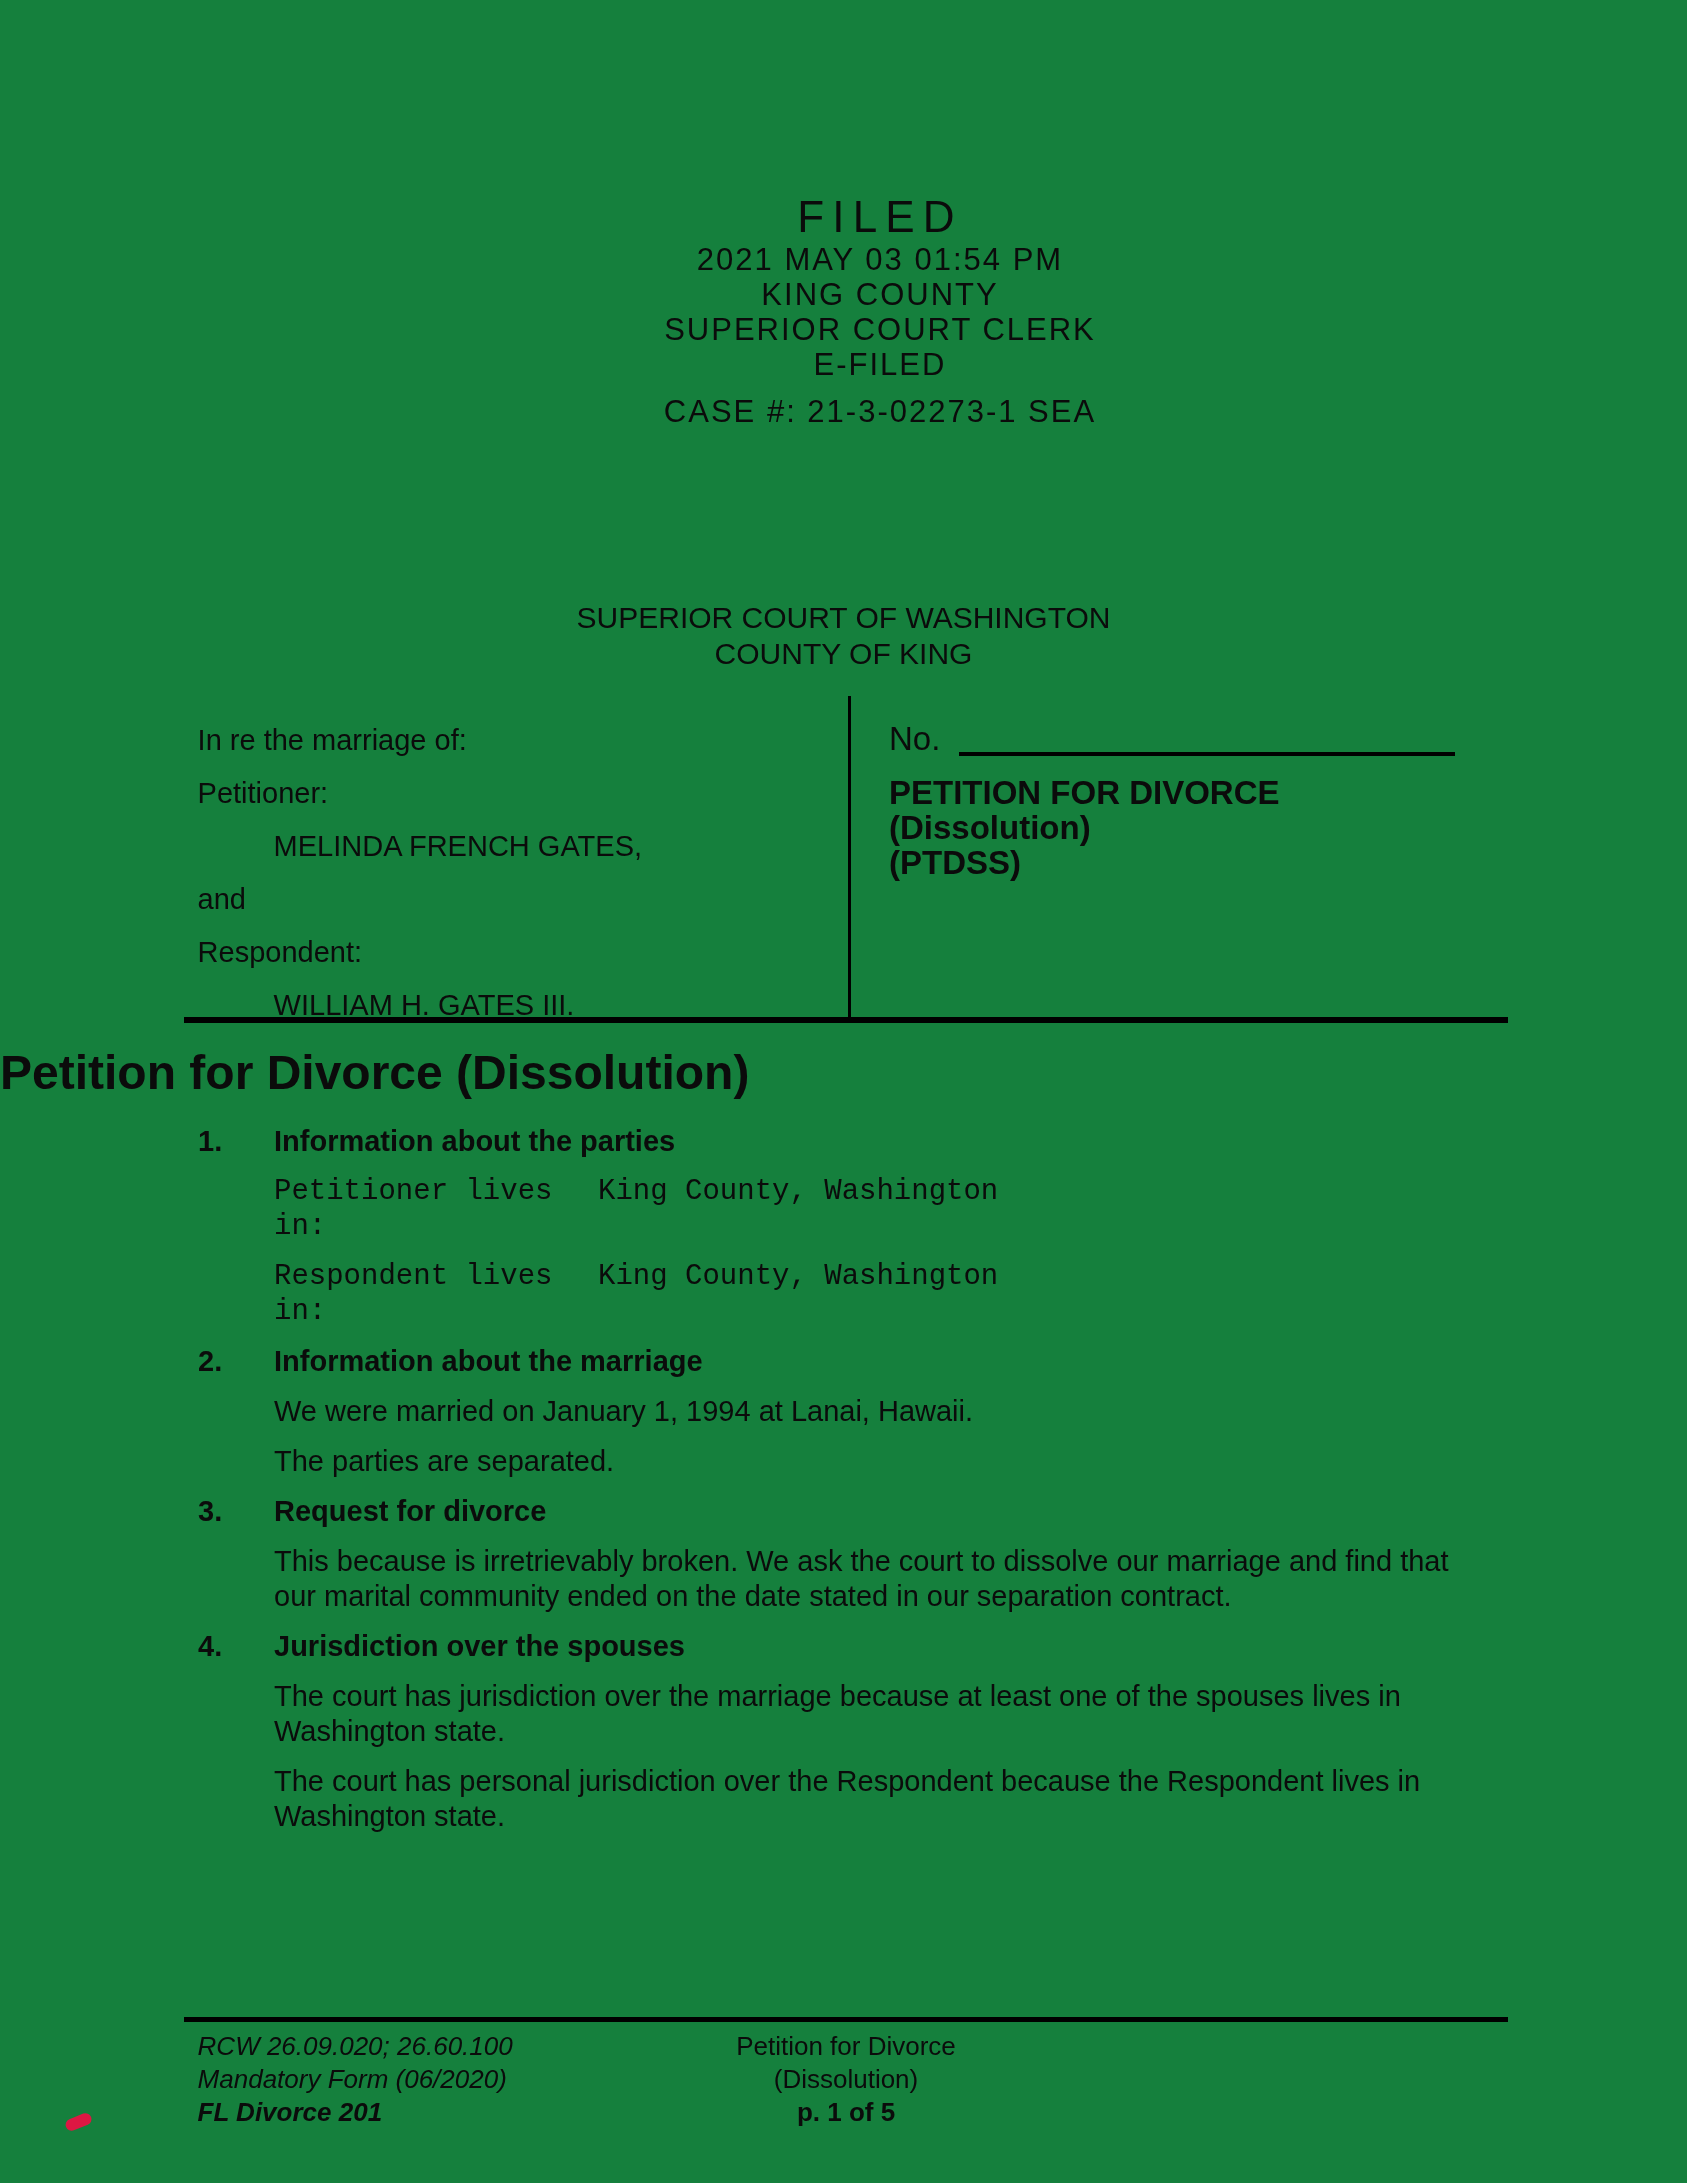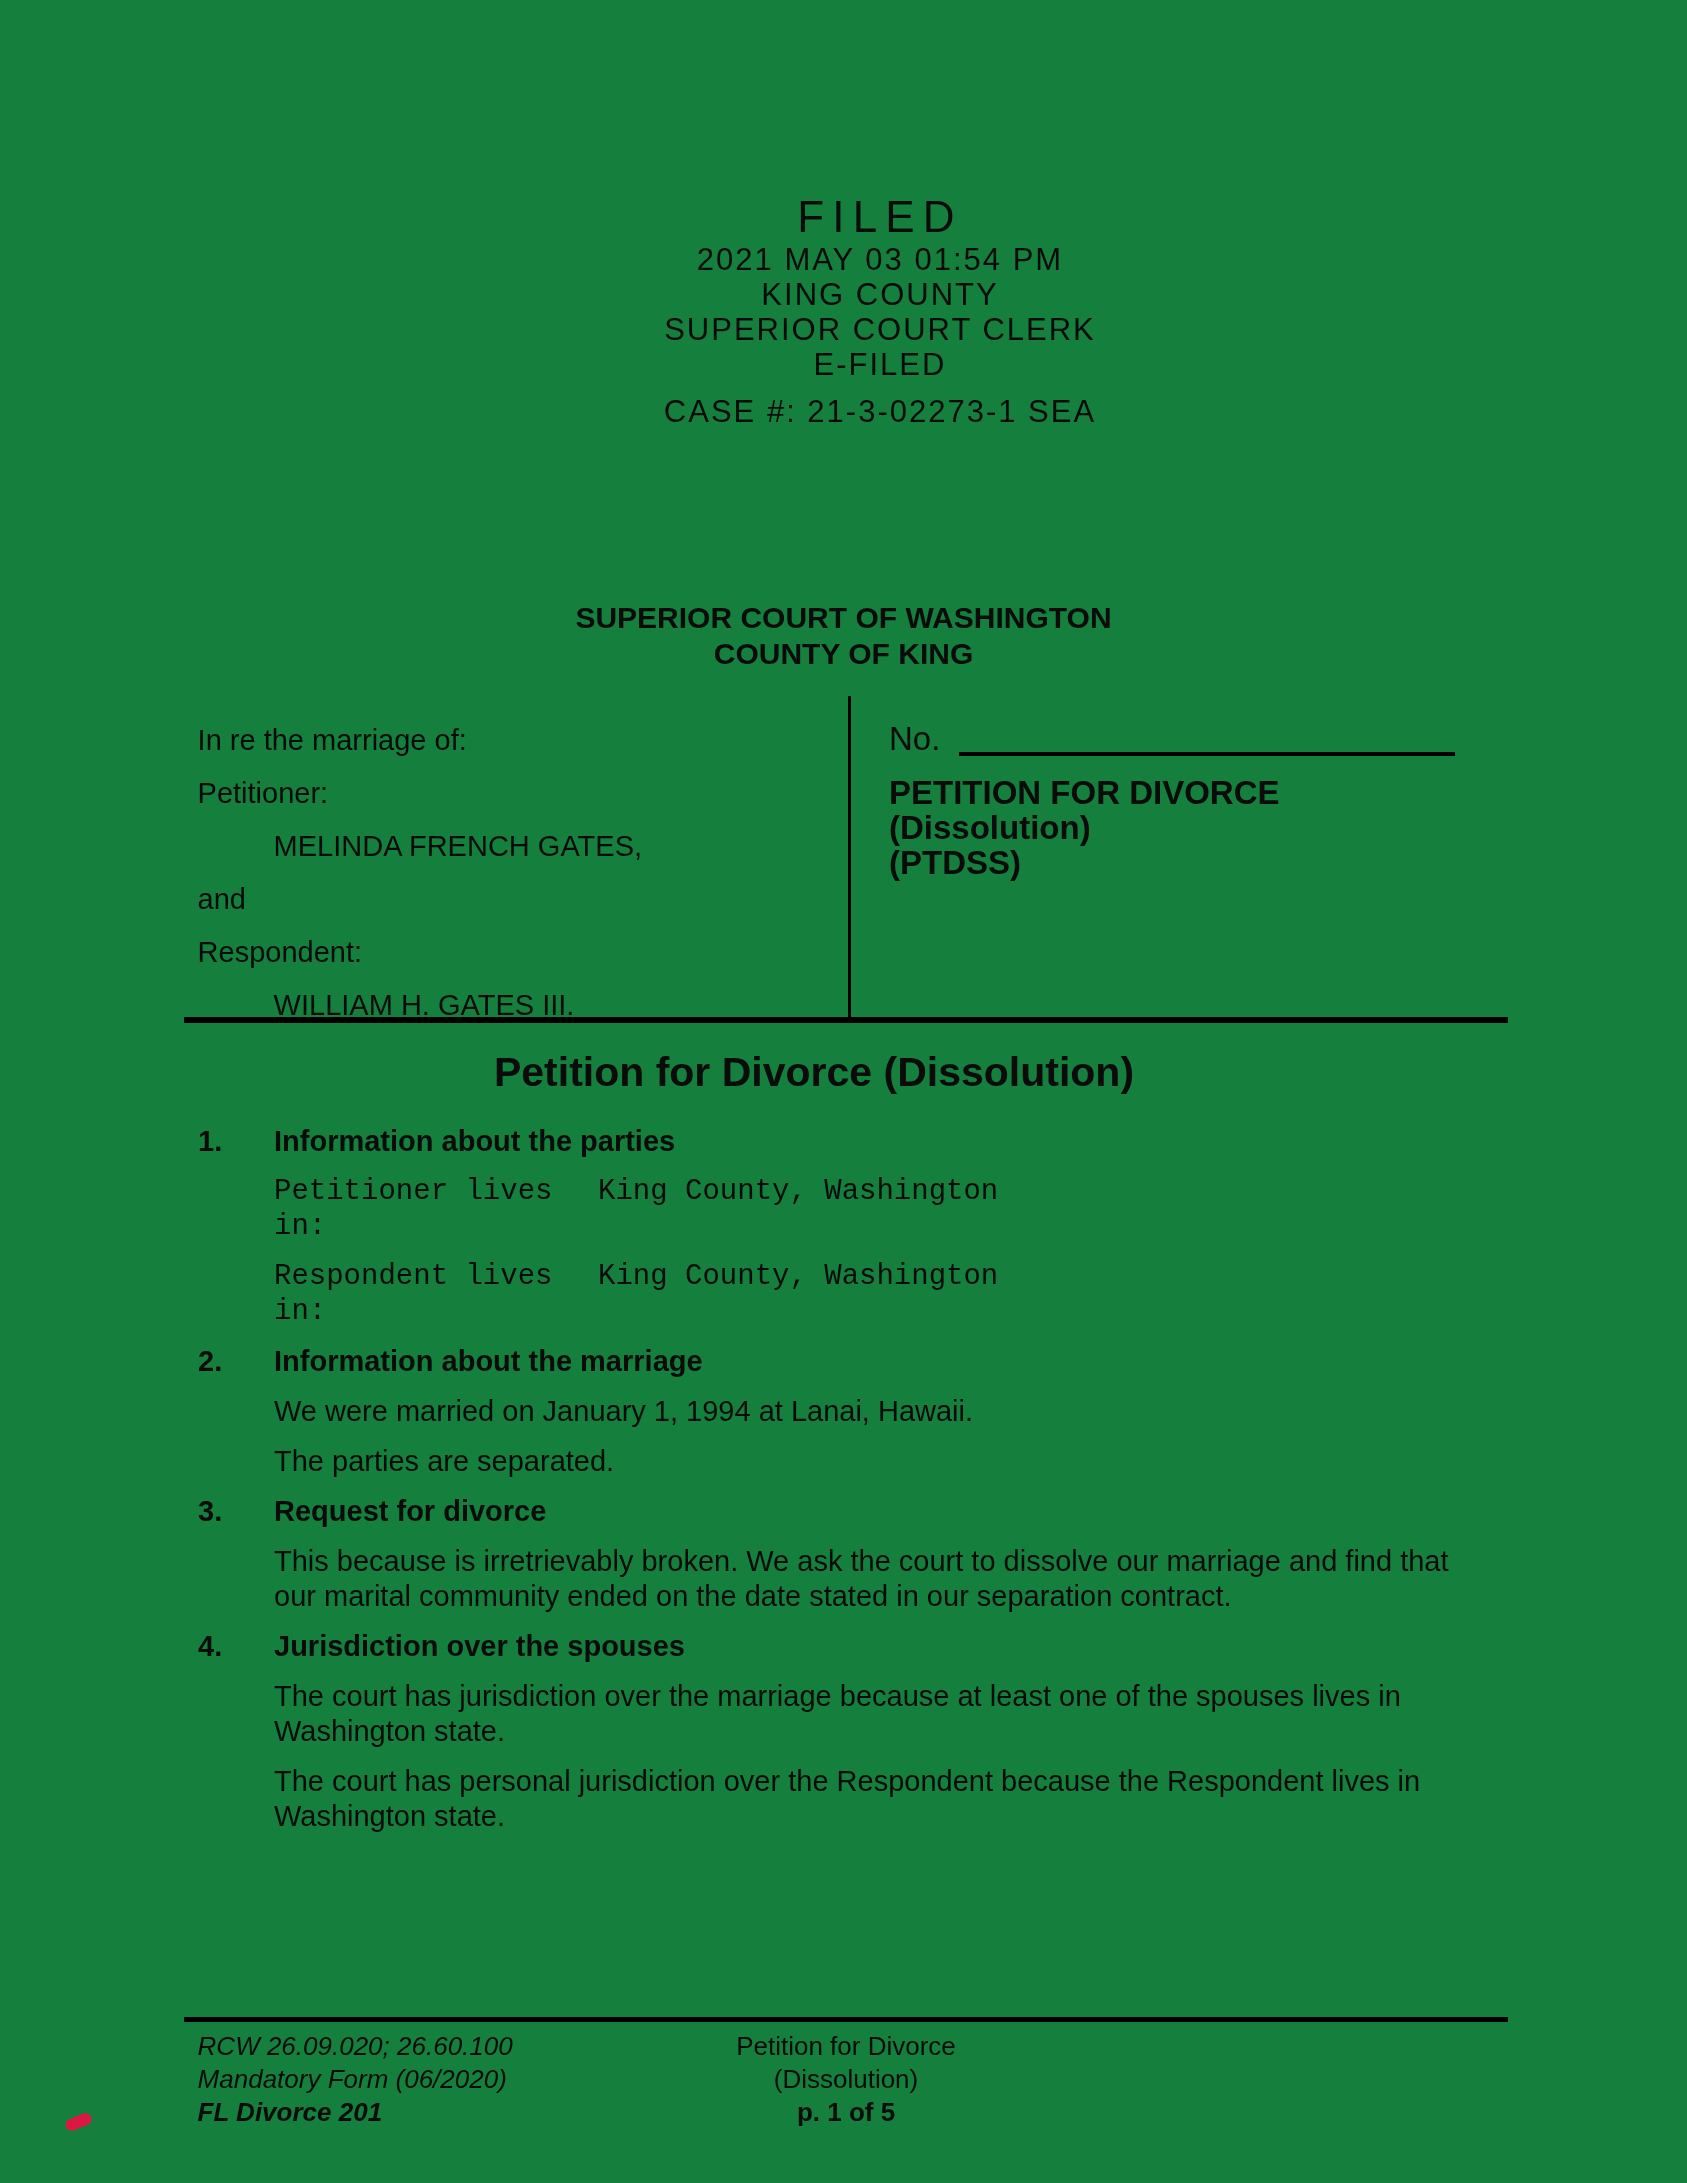--- a/index.html
+++ b/index.html
@@ -40,21 +40,21 @@
     margin-top: 12.3px;
   }
 
   
   .court-header {
     position: absolute;
     top: 600px;
     left: 0;
     width: 1687px;
     text-align: center;
-    font-weight: bold;
+    font-weight: normal;
     font-size: 30px;
     line-height: 36px;
   }
 
   
   .caption {
     position: absolute;
     top: 696px;
     left: 184px;
     width: 1324px;
@@ -95,22 +95,21 @@
     margin-top: 19px;
     font-weight: bold;
   }
 
   
   .doc-title {
     position: absolute;
     top: 1048px;
     left: 0;
     width: 1628px;
-    text-align: center;
-    font-size: 41px;
+    font-size: 48px;
     line-height: 49px;
     font-weight: bold;
   }
 
   
   .sections {
     position: absolute;
     top: 1124px;
     left: 198px;
     width: 1283px;

